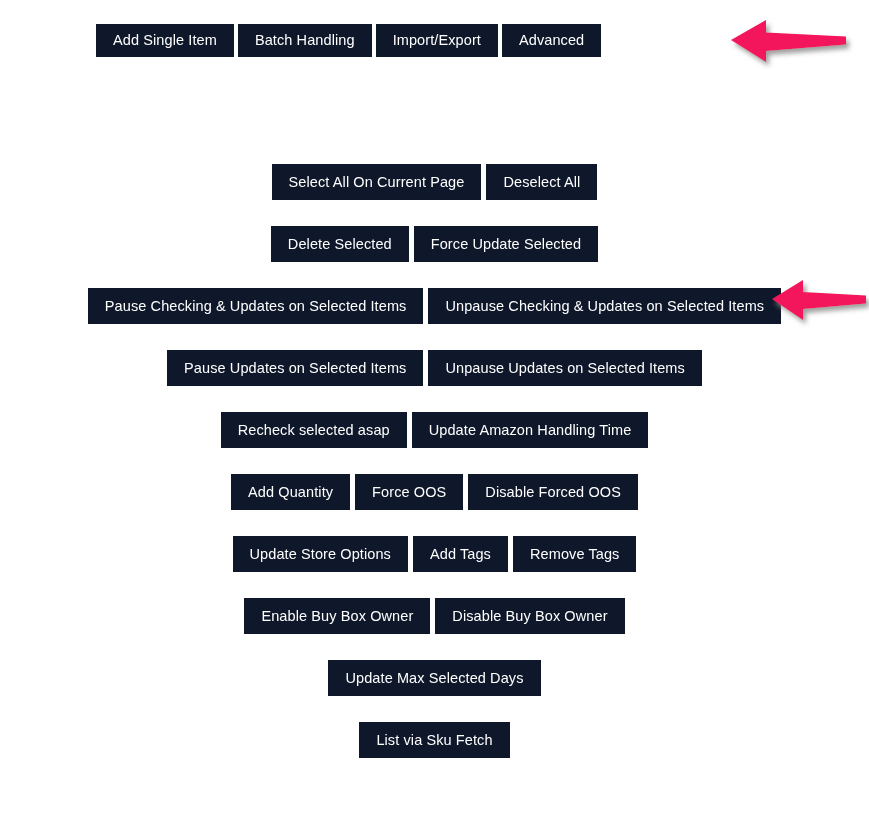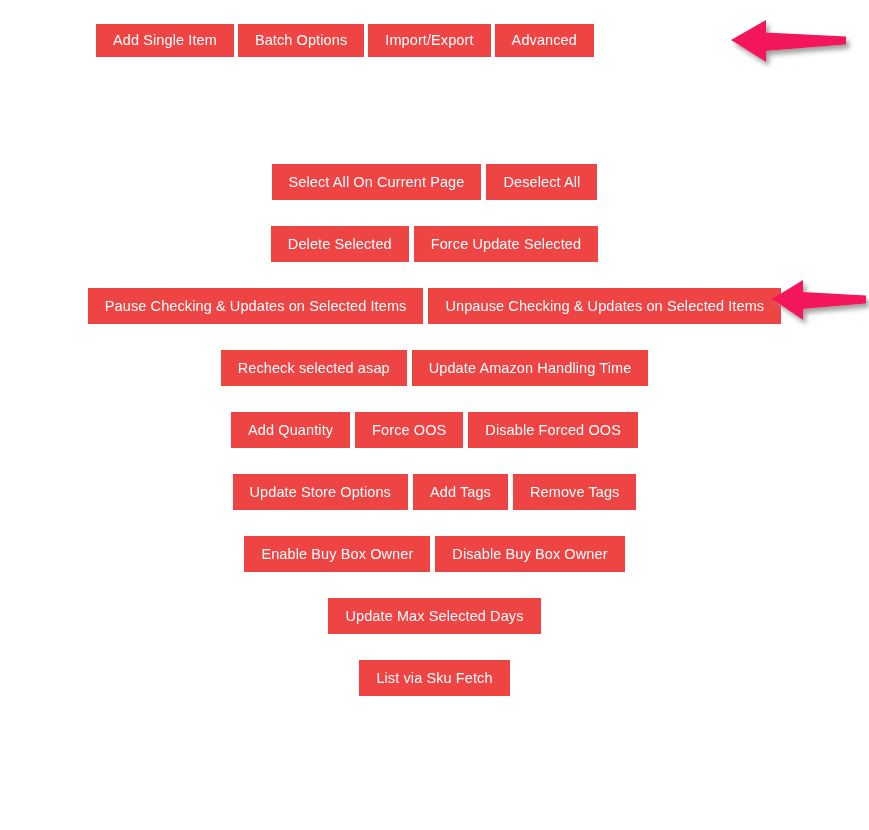--- a/index.html
+++ b/index.html
@@ -10,21 +10,21 @@
   body {
     width: 869px;
     height: 830px;
     position: relative;
     overflow: hidden;
     font-family: "Liberation Sans", sans-serif;
   }
 
   
   .btn {
-    background: #ef4444;
+    background: #0f172a;
     color: #ffffff;
     border: 0;
     display: inline-block;
     font-family: "Liberation Sans", sans-serif;
     font-size: 14.5px;
     line-height: 1;
     letter-spacing: 0.1px;
     white-space: nowrap;
     text-align: center;
     cursor: pointer;
@@ -80,21 +80,21 @@
   .arrow svg { display: block; overflow: visible; }
 
   #arrow-multi-item-actions { left: 729px; top: 17px; }
   #arrow-unpause-checking   { left: 770px; top: 276px; }
 </style>
 </head>
 <body>
 
 <div id="top-nav">
   <button class="btn">Add Single Item</button>
-  <button class="btn">Batch Options</button>
+  <button class="btn">Batch Handling</button>
   <button class="btn">Import/Export</button>
   <button class="btn">Advanced</button>
 </div>
 
 <div id="action-stack">
 
   <div class="action-row">
     <button class="btn">Select All On Current Page</button>
     <button class="btn">Deselect All</button>
   </div>
@@ -102,20 +102,24 @@
   <div class="action-row">
     <button class="btn">Delete Selected</button>
     <button class="btn">Force Update Selected</button>
   </div>
 
   <div class="action-row">
     <button class="btn">Pause Checking &amp; Updates on Selected Items</button>
     <button class="btn">Unpause Checking &amp; Updates on Selected Items</button>
   </div>
 
+  <div class="action-row">
+    <button class="btn">Pause Updates on Selected Items</button>
+    <button class="btn">Unpause Updates on Selected Items</button>
+  </div>
 
 
   <div class="action-row">
     <button class="btn">Recheck selected asap</button>
     <button class="btn">Update Amazon Handling Time</button>
   </div>
 
   <div class="action-row">
     <button class="btn">Add Quantity</button>
     <button class="btn">Force OOS</button>

